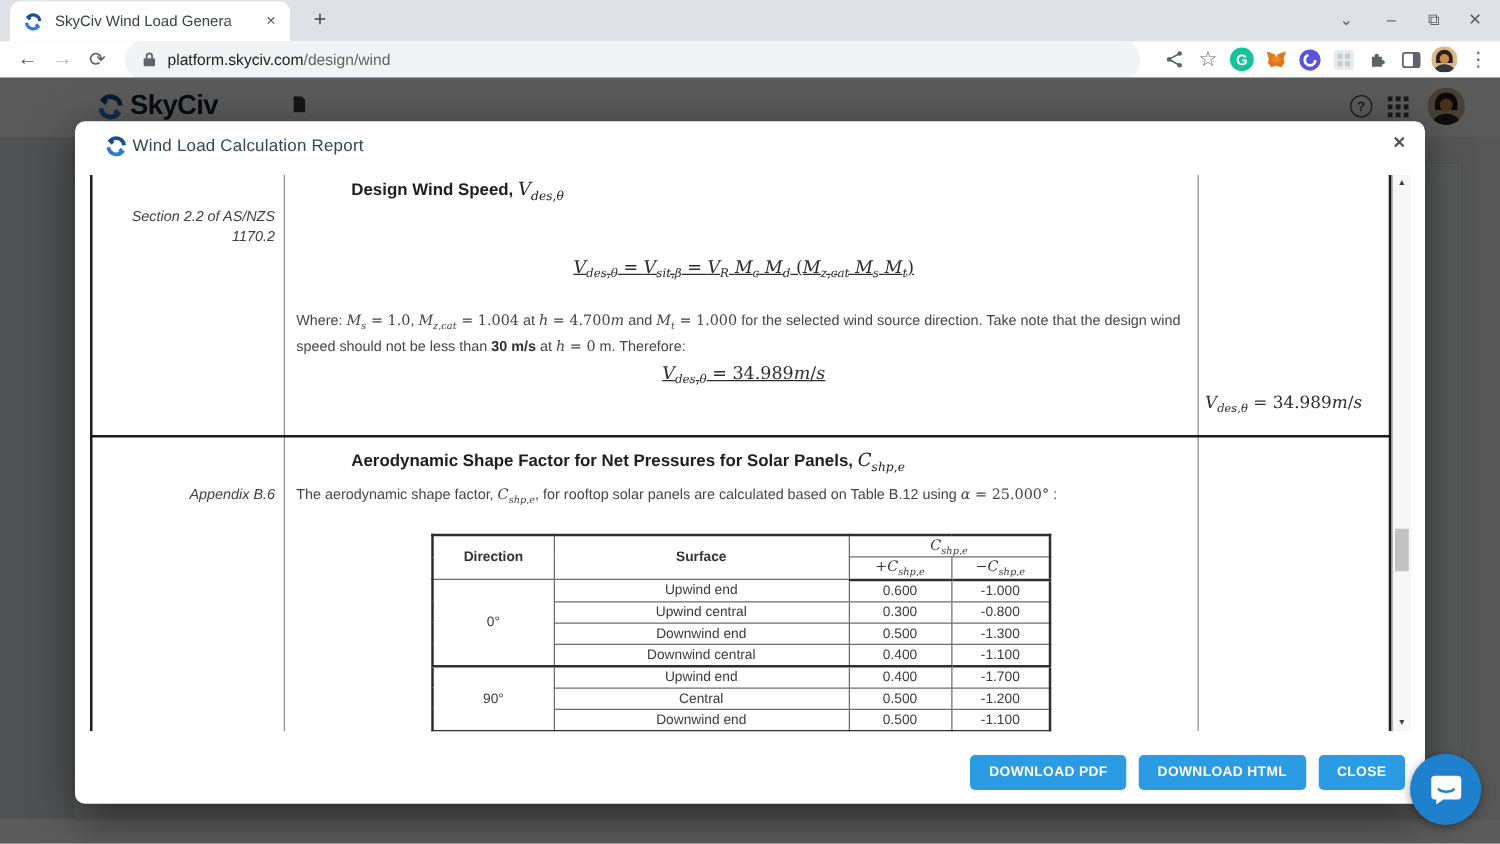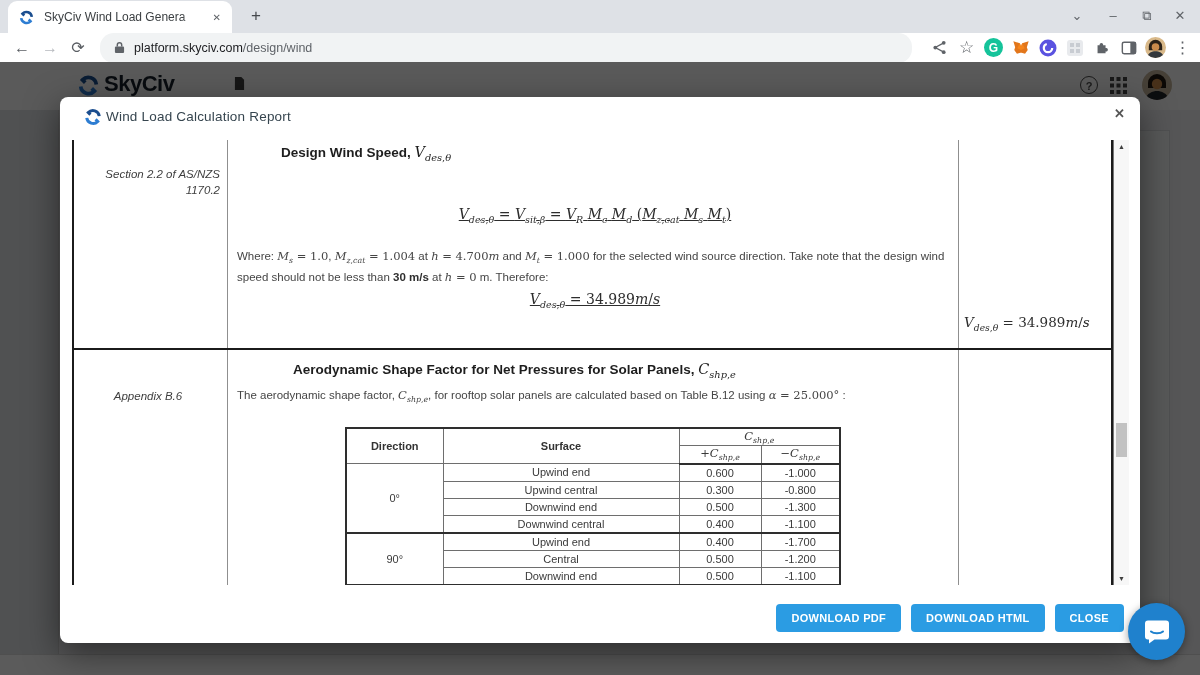--- a/index.html
+++ b/index.html
@@ -256,22 +256,22 @@
       <div class="gl" style="left:886px;top:0;bottom:0;width:1px;"></div>
       <div class="bl" style="left:0;top:208px;width:1041px;height:2px;"></div>
 
       <div class="ref" style="top:26px;">Section 2.2 of AS/NZS 1170.2</div>
       <div class="rh" style="top:4px;"><span>Design Wind Speed, </span><span class="math"><i>V</i><sub><i>d</i><i>e</i><i>s</i>,<i>θ</i></sub></span></div>
       <div class="rcenter math" style="top:66px;"><i>V</i><sub><i>d</i><i>e</i><i>s</i>,<i>θ</i></sub> = <i>V</i><sub><i>s</i><i>i</i><i>t</i>,<i>β</i></sub> = <i>V</i><sub><i>R</i></sub> <i>M</i><sub><i>c</i></sub> <i>M</i><sub><i>d</i></sub> (<i>M</i><sub><i>z</i>,<i>c</i><i>a</i><i>t</i></sub> <i>M</i><sub><i>s</i></sub> <i>M</i><sub><i>t</i></sub>)</div>
       <div class="rp" style="top:108px;"><span>Where: </span><span class="math"><i>M</i><sub><i>s</i></sub> = 1.0</span><span>, </span><span class="math"><i>M</i><sub><i>z</i>,<i>c</i><i>a</i><i>t</i></sub> = 1.004</span><span> at </span><span class="math"><i>h</i> = 4.700<i>m</i></span><span> and </span><span class="math"><i>M</i><sub><i>t</i></sub> = 1.000</span><span> for the selected wind source direction. Take note that the design wind speed should not be less than </span><span class="seg-b">30 m/s</span><span> at </span><span class="math"><i>h</i> = 0</span><span> m. Therefore:</span></div>
       <div class="rcenter math" style="top:151px;"><i>V</i><sub><i>d</i><i>e</i><i>s</i>,<i>θ</i></sub> = 34.989<i>m</i>/<i>s</i></div>
       <div class="sideval math"><i>V</i><sub><i>d</i><i>e</i><i>s</i>,<i>θ</i></sub> = 34.989<i>m</i>/<i>s</i></div>
 
-      <div class="ref" style="top:248px;text-align:center;">Appendix B.6</div>
-      <div class="rh" style="top:221px;margin-left:12px;"><span>Aerodynamic Shape Factor for Net Pressures for Solar Panels, </span><span class="math"><i>C</i><sub><i>s</i><i>h</i><i>p</i>,<i>e</i></sub></span></div>
+      <div class="ref" style="top:248px;">Appendix B.6</div>
+      <div class="rh" style="top:221px;"><span>Aerodynamic Shape Factor for Net Pressures for Solar Panels, </span><span class="math"><i>C</i><sub><i>s</i><i>h</i><i>p</i>,<i>e</i></sub></span></div>
       <div class="rp" style="top:247px;"><span>The aerodynamic shape factor, </span><span class="math"><i>C</i><sub><i>s</i><i>h</i><i>p</i>,<i>e</i></sub></span><span>, for rooftop solar panels are calculated based on Table B.12 using </span><span class="math"><i>α</i> = 25.000°</span><span> :</span></div>
 
       <table class="ctable">
         <colgroup>
             <col style="width:97px;">
             <col style="width:236px;">
             <col style="width:82px;">
             <col style="width:79px;">
           </colgroup>
         <thead>

